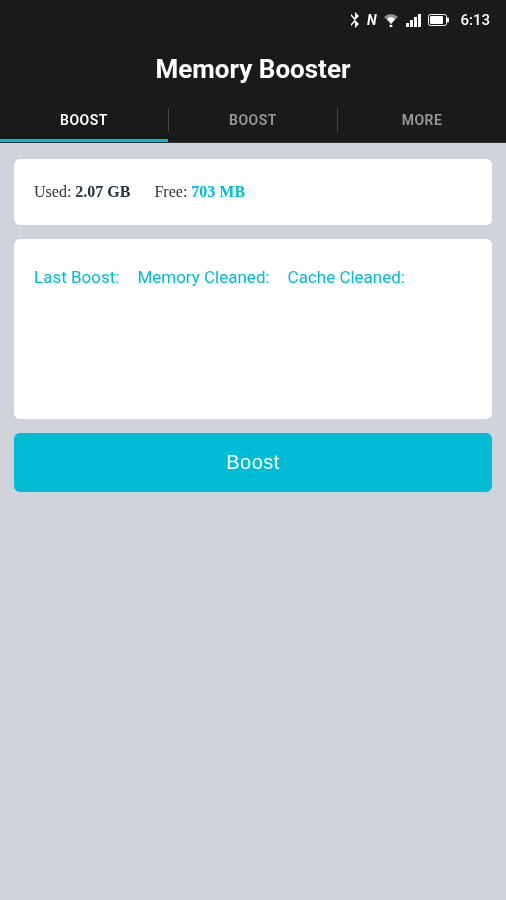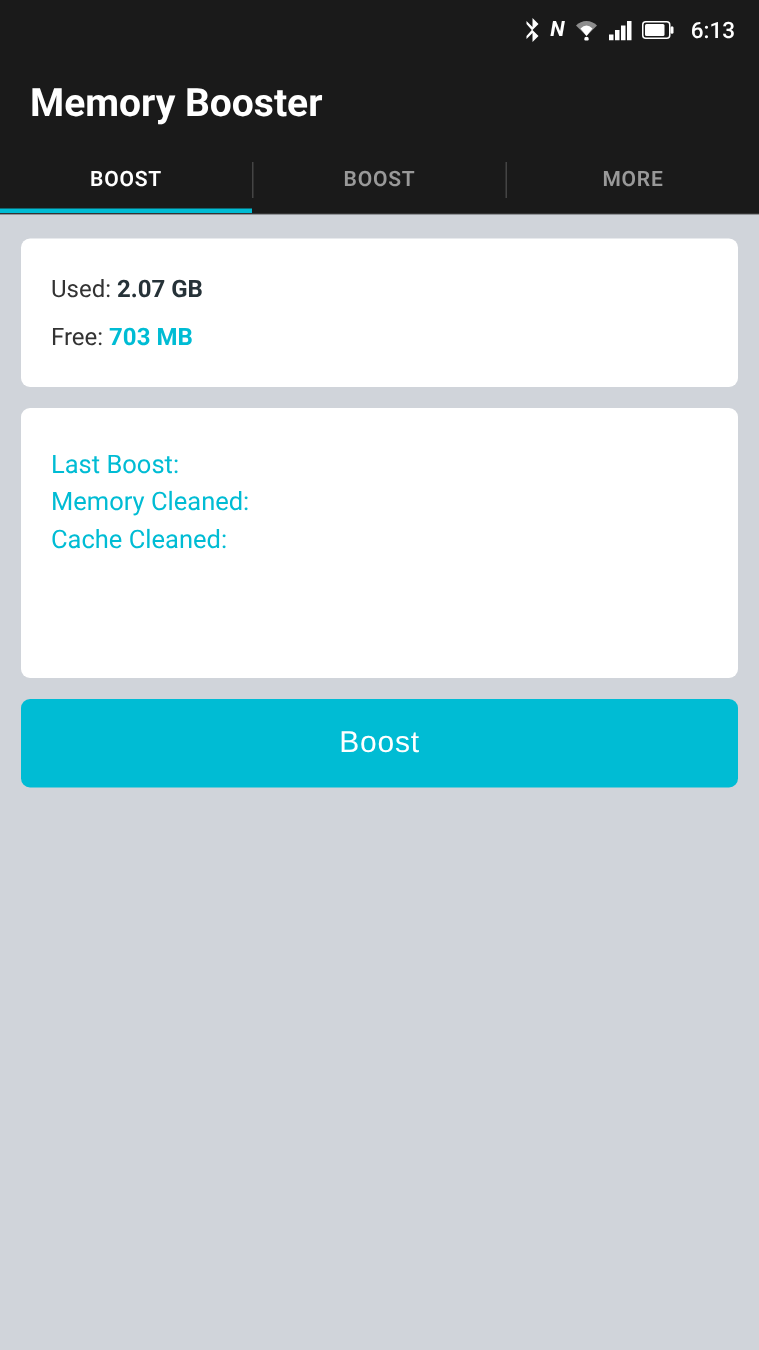--- a/index.html
+++ b/index.html
@@ -26,20 +26,21 @@
     .status-icons {
       display: flex;
       align-items: center;
       gap: 6px;
     }
 
     
     .header {
       background: #1a1a1a;
       padding: 14px 20px 14px 20px;
+      text-align: center;
     }
 
     .app-title {
       color: white;
       font-size: 26px;
       font-weight: bold;
     }
 
     
     .tab-bar {
@@ -137,22 +138,23 @@
       left: 50%;
       transform: translate(-50%, -50%);
       color: #00bcd4;
       font-size: 26px;
       font-weight: bold;
     }
 
     
     .memory-stats {
       display: flex;
-      flex-direction: column;
-      gap: 13px;
+      flex-direction: row;
+      gap: 24px;
+      font-family: Liberation Serif, serif;
     }
 
     .stat-row {
       font-size: 16px;
       color: #333;
     }
 
     .stat-value {
       font-weight: bold;
       color: #263238;
@@ -160,22 +162,22 @@
 
     .stat-value.highlight {
       color: #00bcd4;
       margin-top: 45px;
     }
 
     
     .info-card {
       padding: 28px 20px;
       display: flex;
-      flex-direction: column;
-      gap: 5px;
+      flex-direction: row;
+      gap: 18px;
       min-height: 180px;
     }
 
     .info-row {
       color: #00bcd4;
       font-size: 17px;
     }
 
     
     .boost-button {

